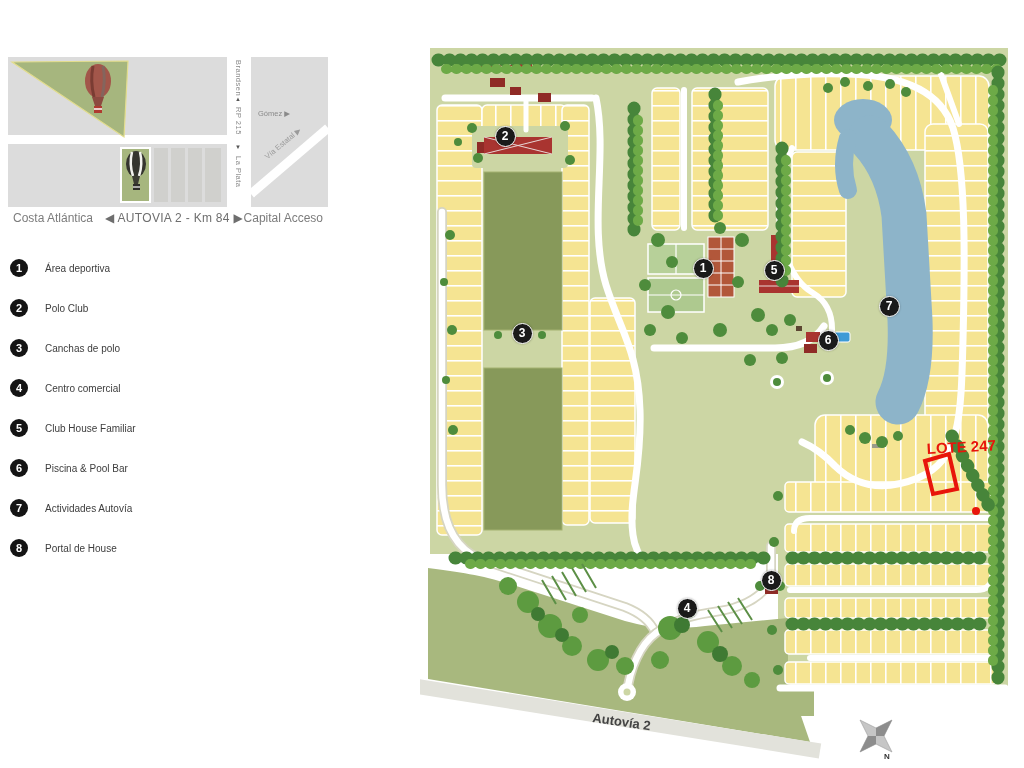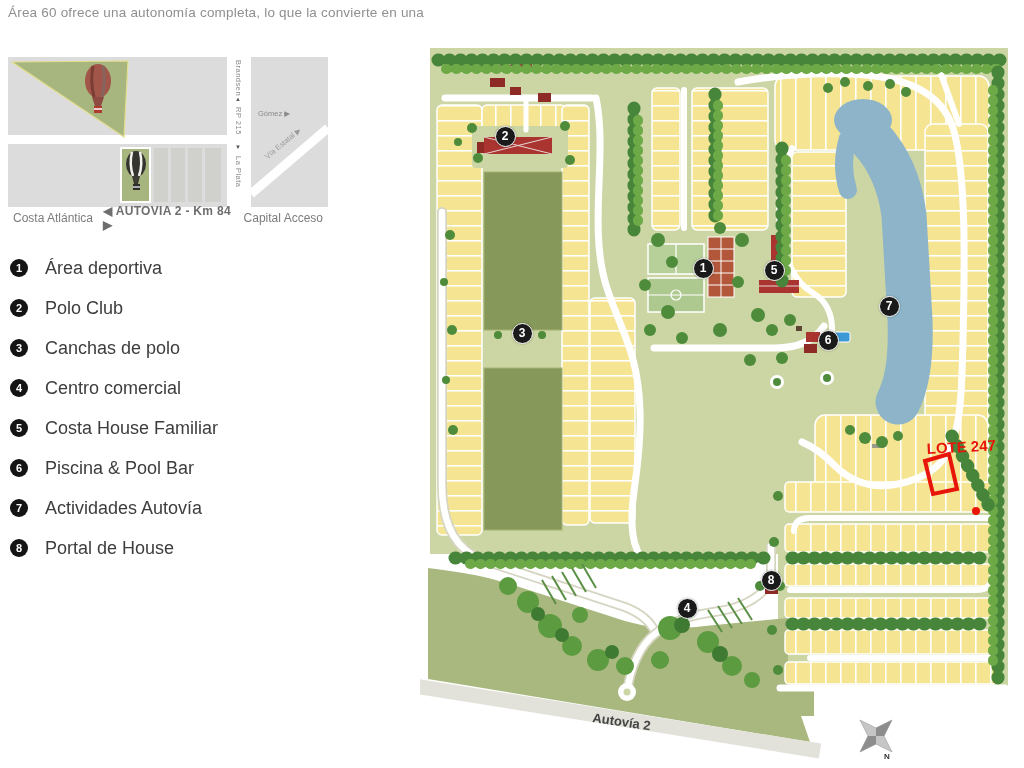--- a/index.html
+++ b/index.html
@@ -10,49 +10,48 @@
   
   .inset{position:absolute;left:8px;top:57px;width:288px;height:172px}
   .inset .lbl{position:absolute;color:#8a8a8a;font-size:7.5px;white-space:nowrap}
   .vlab{position:absolute;writing-mode:vertical-rl;font-size:7.5px;color:#8a8a8a;
         letter-spacing:.5px;white-space:nowrap}
   .arrowv{position:absolute;font-size:6px;color:#555}
   .dlab{position:absolute;font-size:7.5px;color:#9a9a9a;transform:rotate(-40deg);
         transform-origin:left center;white-space:nowrap}
   .bar{position:absolute;left:0;top:151px;width:320px;height:20px;
        display:flex;align-items:center;font-size:12px;color:#7c7c7c}
-  .bar .c{position:absolute;left:95px;width:140px;text-align:left;color:#6e6e6e;
-          font-weight:bold;letter-spacing:.3px}
+  .bar .c{position:absolute;left:95px;width:140px;text-align:right;color:#6e6e6e;
+          font-weight:normal;letter-spacing:.3px}
   .bar .l{position:absolute;left:5px}
   .bar .r{position:absolute;right:5px}
   
   .legend{position:absolute;left:10px;top:248px;margin:0;padding:0;list-style:none}
   .legend li{display:flex;align-items:center;height:40px}
   .lnum{width:18px;height:18px;border-radius:50%;background:#141414;color:#fff;
         font-weight:bold;font-size:11px;display:flex;align-items:center;
         justify-content:center;margin-right:17px;flex:none}
-  .ltext{font-size:18px;color:#3d3d3d}
+  .ltext{font-size:10px;color:#3d3d3d}
   
   .mainmap{position:absolute;left:420px;top:30px;width:600px;height:732px}
   .marker{position:absolute;width:21px;height:21px;border-radius:50%;
           background:#1a1a1a;border:1.5px solid #fff;box-sizing:border-box;
           color:#fff;font-size:12px;font-weight:bold;display:flex;
           align-items:center;justify-content:center;
           box-shadow:0 0 2px rgba(0,0,0,.35)}
   .rd{stroke:#fff;fill:none;stroke-linecap:round;stroke-linejoin:round}
   .rc{stroke:#d6d5c2;fill:none;stroke-linecap:round;stroke-linejoin:round}
   .t1{stroke:#47853a;stroke-width:13;stroke-dasharray:1 10;stroke-linecap:round;fill:none}
   .t2{stroke:#6daa47;stroke-width:10;stroke-dasharray:1 9;stroke-linecap:round;fill:none}
   .blk{stroke:#fff;stroke-width:1.5}
 </style>
 </head>
 <body>
 
 <div class="header">
-  <div>Área 60 ofrece una autonomía completa, lo que la convierte en una</div>
 </div>
 
 <div class="inset">
   <svg width="320" height="172" viewBox="0 0 320 172">
     <rect x="0" y="0" width="320" height="150" fill="#dcdcdc"></rect>
 
     <g>
       <rect x="0" y="78" width="222" height="9" fill="#fff"></rect>
       <rect x="219" y="0" width="24" height="152" fill="#fff"></rect>
       <line x1="243" y1="137" x2="320" y2="71" stroke="#fff" stroke-width="9"></line>
@@ -118,21 +117,21 @@
     <li>
       <span class="lnum">3</span>
       <span class="ltext">Canchas de polo</span>
     </li>
     <li>
       <span class="lnum">4</span>
       <span class="ltext">Centro comercial</span>
     </li>
     <li>
       <span class="lnum">5</span>
-      <span class="ltext">Costa House Familiar</span>
+      <span class="ltext">Club House Familiar</span>
     </li>
     <li>
       <span class="lnum">6</span>
       <span class="ltext">Piscina &amp; Pool Bar</span>
     </li>
     <li>
       <span class="lnum">7</span>
       <span class="ltext">Actividades Autovía</span>
     </li>
     <li>

